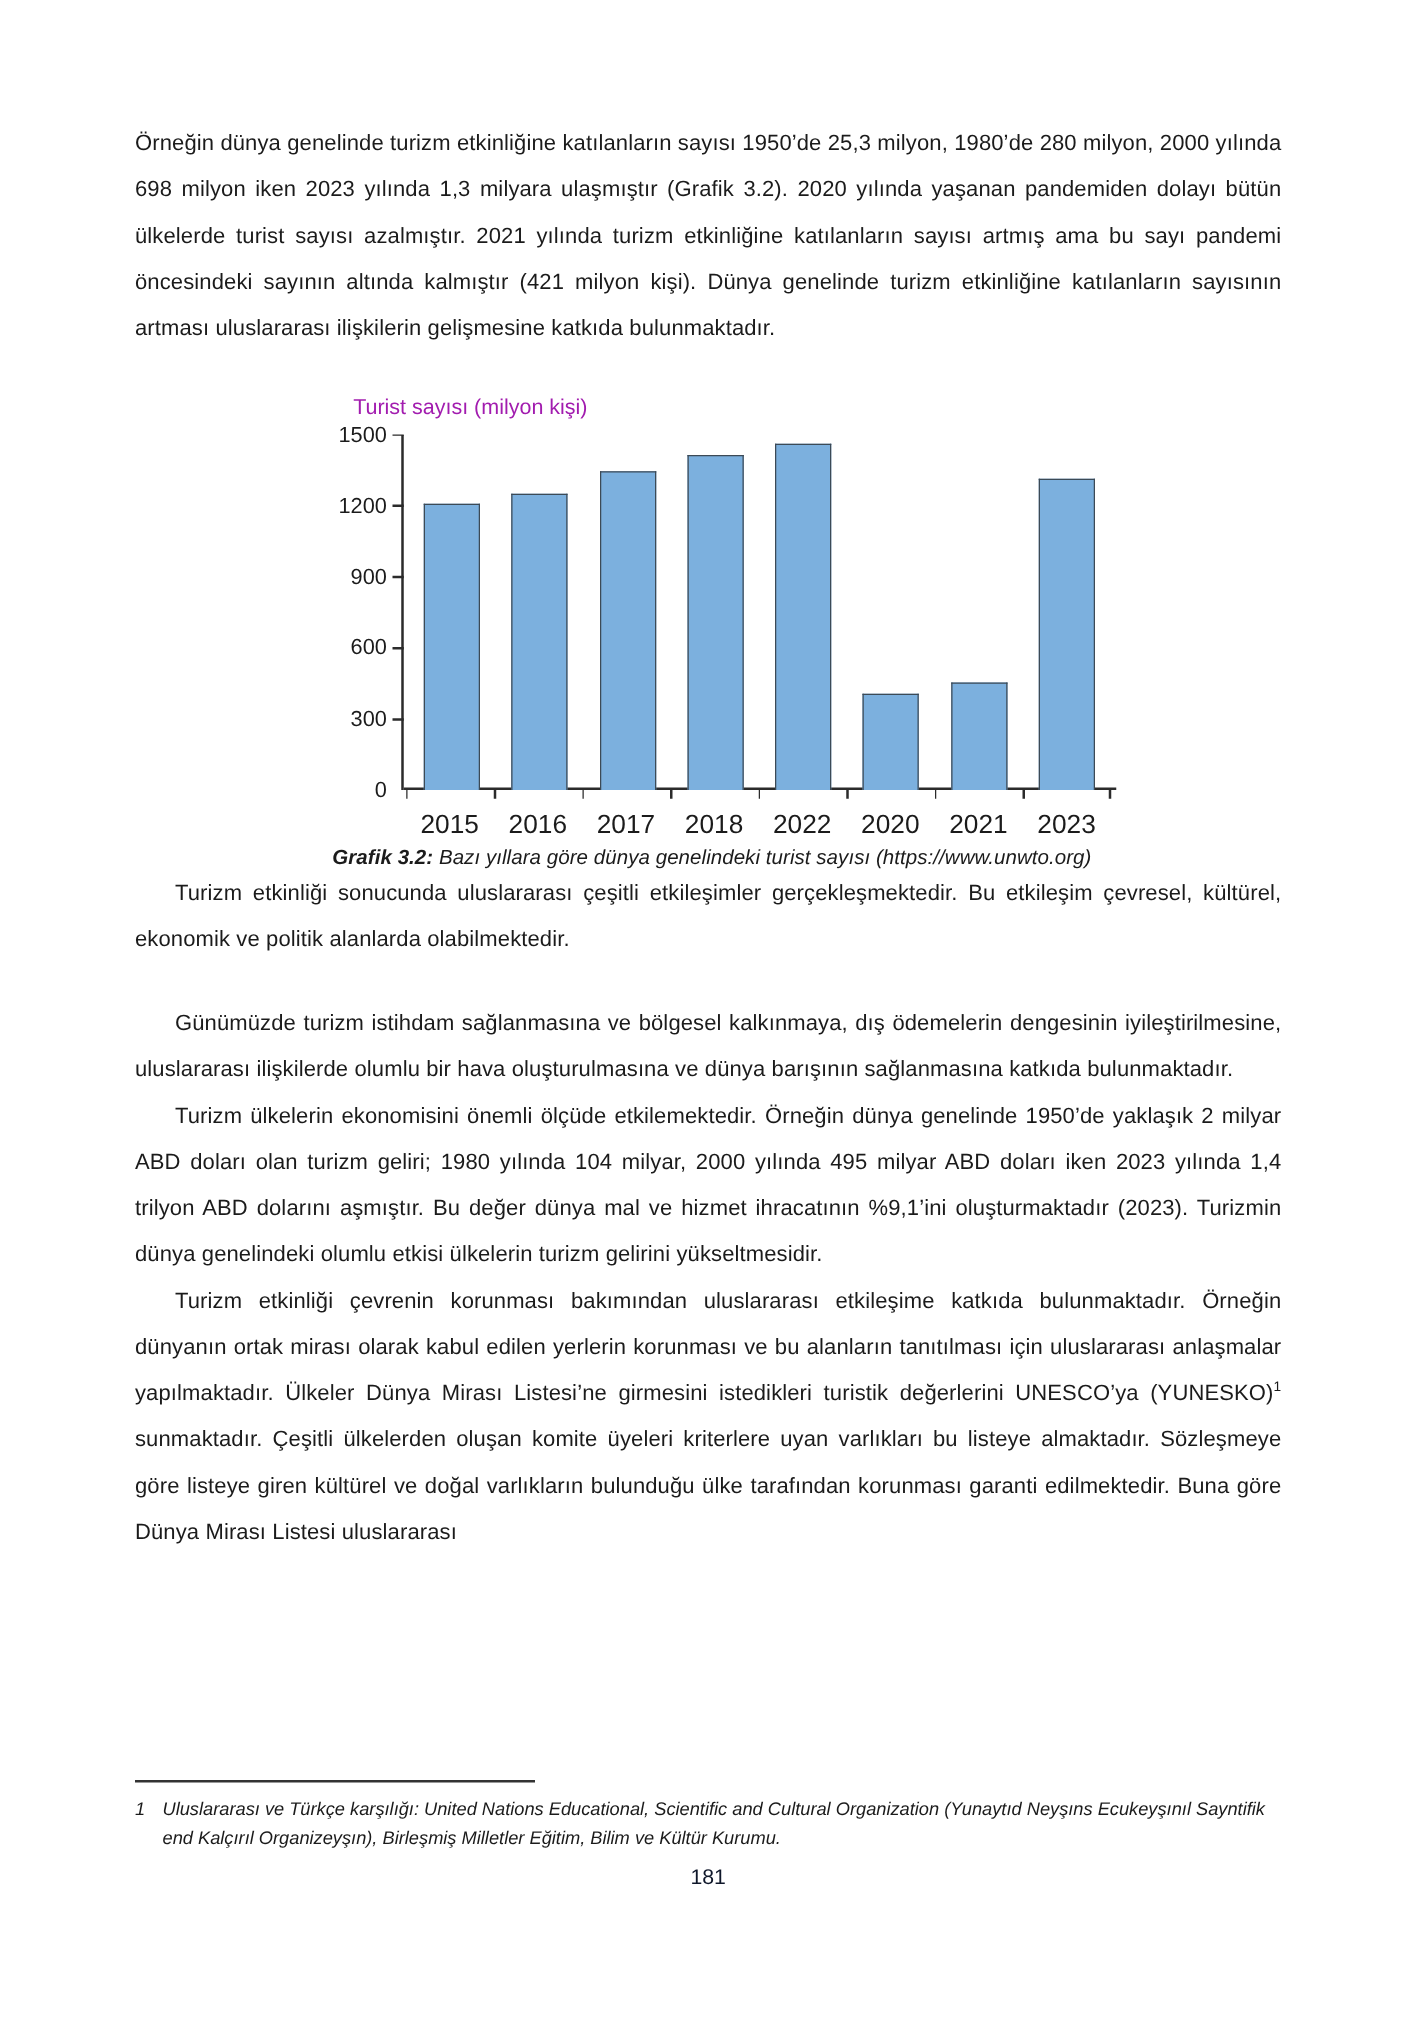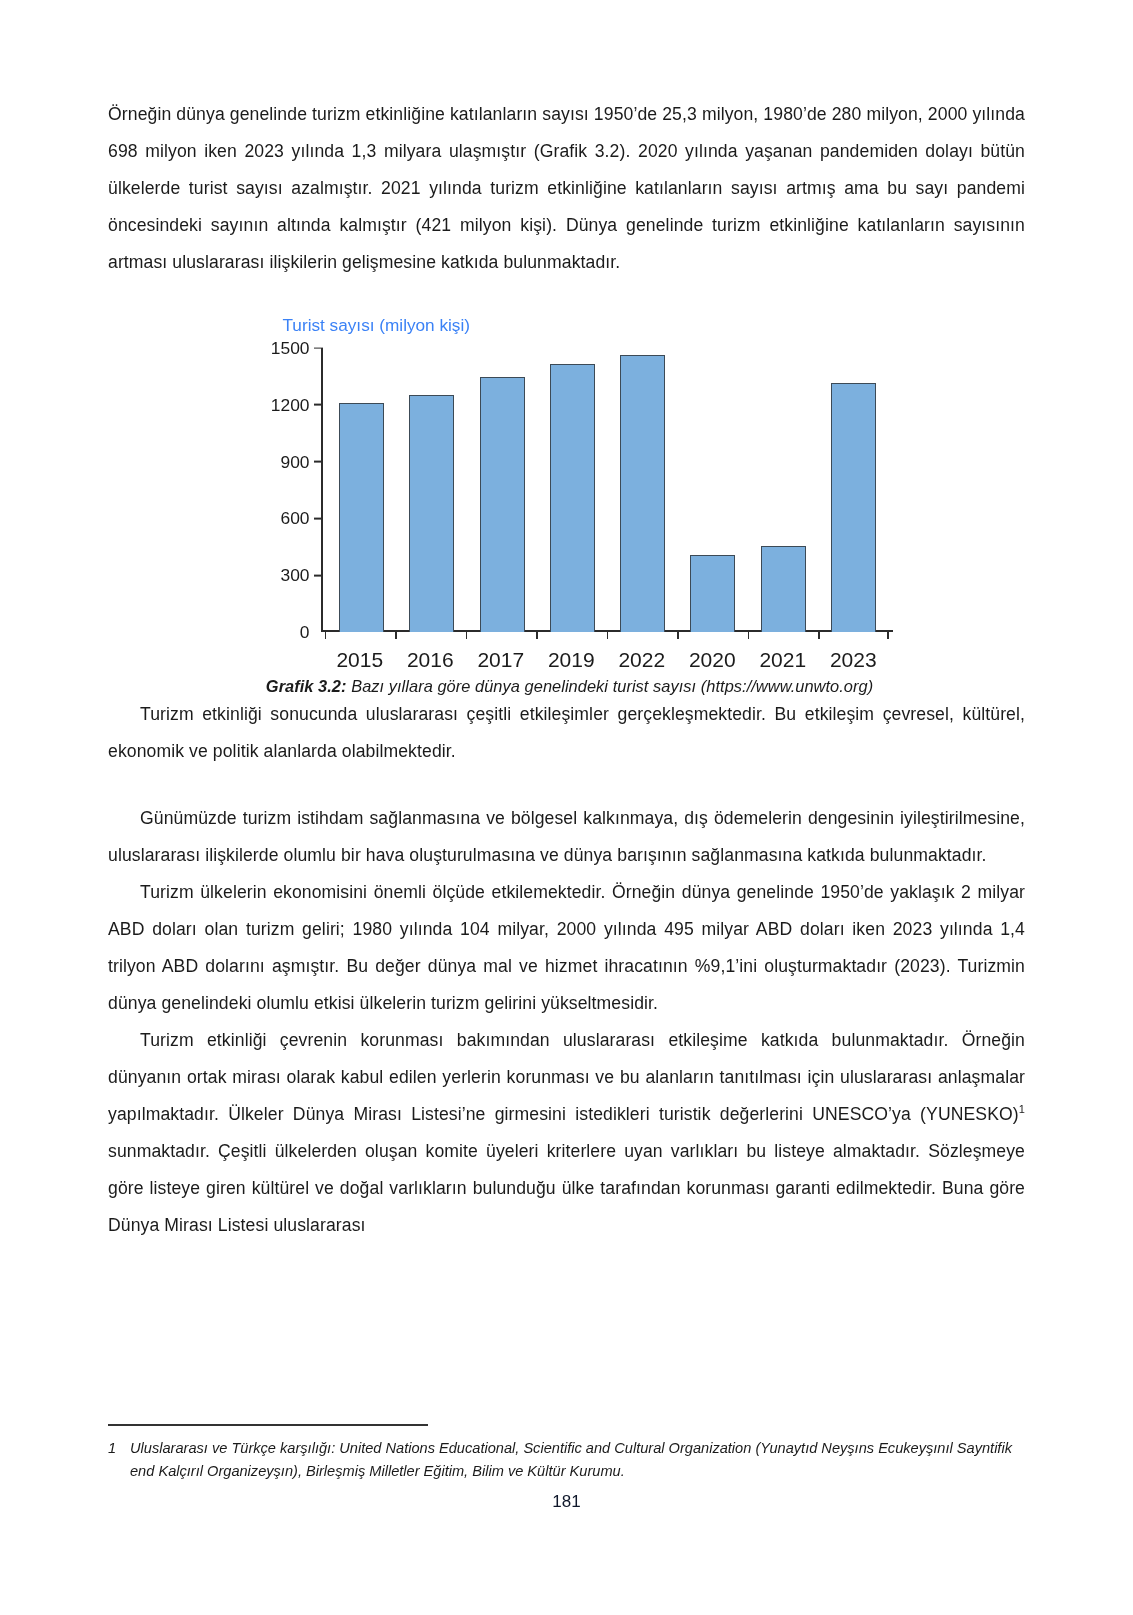--- a/index.html
+++ b/index.html
@@ -49,21 +49,21 @@
   }
   .chart-wrap {
     position: relative;
     width: 640px;
     margin: 0 auto 0 auto;
     padding-left: 6px;
     box-sizing: border-box;
   }
   .chart-title {
     font-size: 17.2px;
-    color: #3b82f6;
+    color: #a21caf;
     margin: 0 0 12px 30px;
     white-space: nowrap;
   }
   .plot-area {
     position: relative;
     height: 284px;
     margin-left: 68px;
     border-left: 2.2px solid #2b2b2b;
     box-sizing: border-box;
   }
@@ -283,21 +283,21 @@
           <div class="xt"></div>
           <div class="xt"></div>
           <div class="xt"></div>
           <div class="xt"></div>
           <div class="xt"></div>
         </div>
       <div class="x-labels">
           <div class="xl">2015</div>
           <div class="xl">2016</div>
           <div class="xl">2017</div>
-          <div class="xl">2019</div>
+          <div class="xl">2018</div>
           <div class="xl">2022</div>
           <div class="xl">2020</div>
           <div class="xl">2021</div>
           <div class="xl">2023</div>
         </div>
 
       <div class="fig-caption">
         <b>Grafik 3.2:</b><span> Bazı yıllara göre dünya genelindeki turist sayısı (https://www.unwto.org)</span>
       </div>
     </div>

